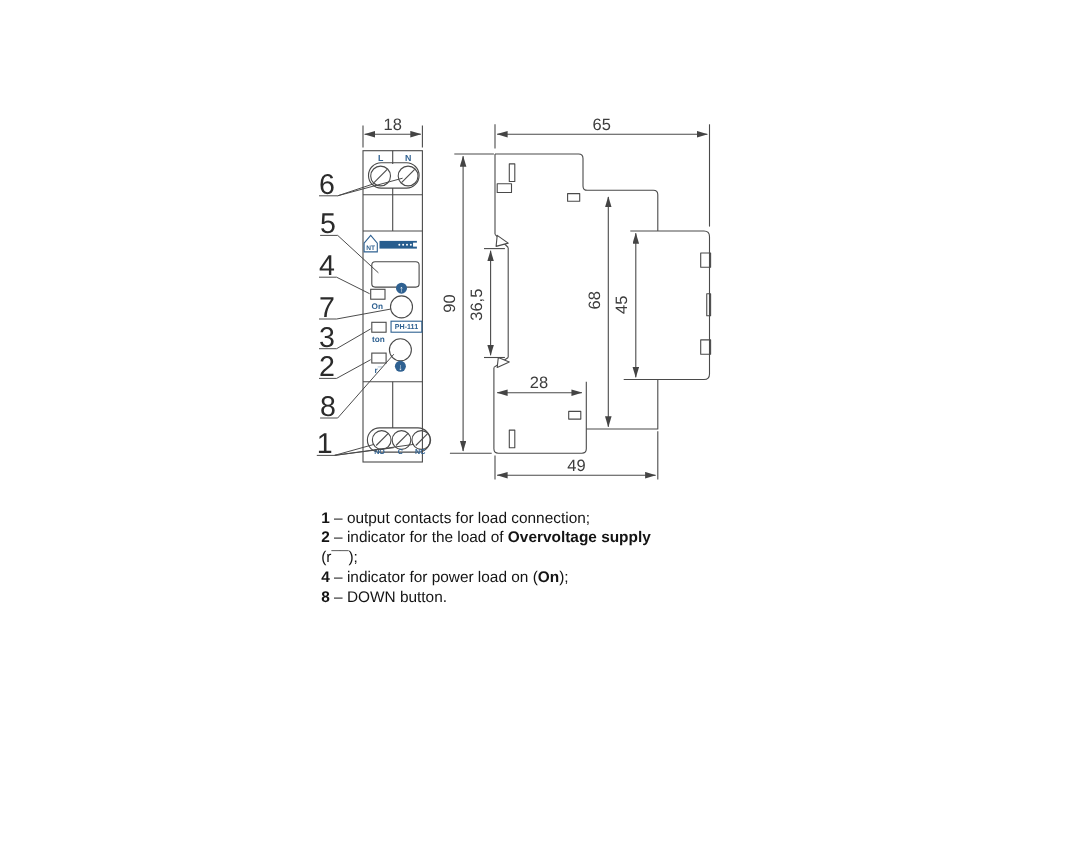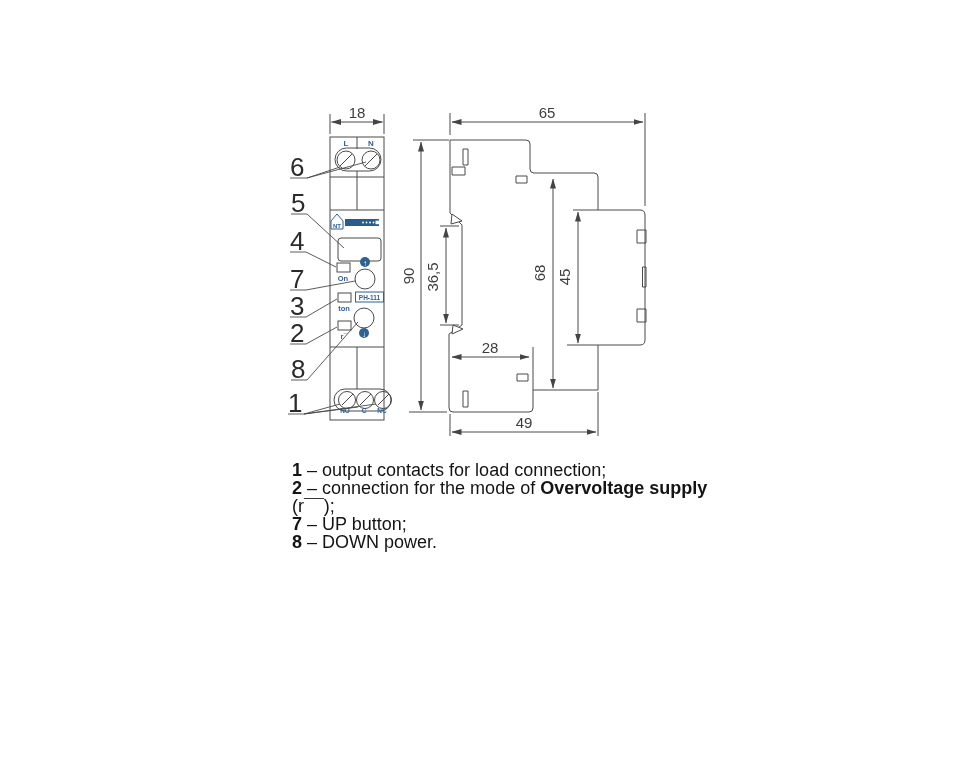--- a/index.html
+++ b/index.html
@@ -1,19 +1,19 @@
 <!DOCTYPE html>
 <html><head>
 <meta charset="utf-8">
 <style>
   html,body{margin:0;padding:0;background:#fff;}
   .page{position:relative;width:973px;height:772px;background:#ffffff;overflow:hidden;
         font-family:"Liberation Sans",sans-serif;}
   .drawing-svg{position:absolute;left:0;top:0;}
-  .legend{position:absolute;left:292px;top:461px;font-size:18px;line-height:18px;color:#141414;}
+  .legend{position:absolute;left:292px;top:461px;font-size:14px;line-height:18px;color:#141414;}
   .legend-line{white-space:nowrap;}
   .legend .b{font-weight:bold;}
   text{font-family:"Liberation Sans",sans-serif;}
   .dimtxt{font-size:15px;fill:#3d3d3d;}
   .callout{font-size:26px;fill:#2b2b2b;}
   .bluetxt{fill:#2f6191;font-weight:bold;}
 </style>
 </head>
 <body>
 
@@ -179,19 +179,19 @@
   <text x="290" y="250" class="callout">4</text>
   <text x="290" y="288" class="callout">7</text>
   <text x="290" y="315" class="callout">3</text>
   <text x="290" y="342" class="callout">2</text>
   <text x="291" y="378" class="callout">8</text>
   <text x="288" y="412" class="callout">1</text>
 </svg>
 
 <div class="legend">
       <div class="legend-line"><span class="b">1</span><span> – output contacts for load connection;</span></div>
-      <div class="legend-line"><span class="b">2</span><span> – connection for the mode of </span><span class="b">Overvoltage supply</span></div>
+      <div class="legend-line"><span class="b">2</span><span> – indicator for the load of </span><span class="b">Overvoltage supply</span></div>
       <div class="legend-line"><span>(r¯¯);</span></div>
-      <div class="legend-line"><span class="b">7</span><span> – UP button;</span></div>
-      <div class="legend-line"><span class="b">8</span><span> – DOWN power.</span></div>
+      <div class="legend-line"><span class="b">4</span><span> – indicator for power load on (</span><span class="b">On</span><span>);</span></div>
+      <div class="legend-line"><span class="b">8</span><span> – DOWN button.</span></div>
     </div>
 
 </div>
 
 </body></html>

